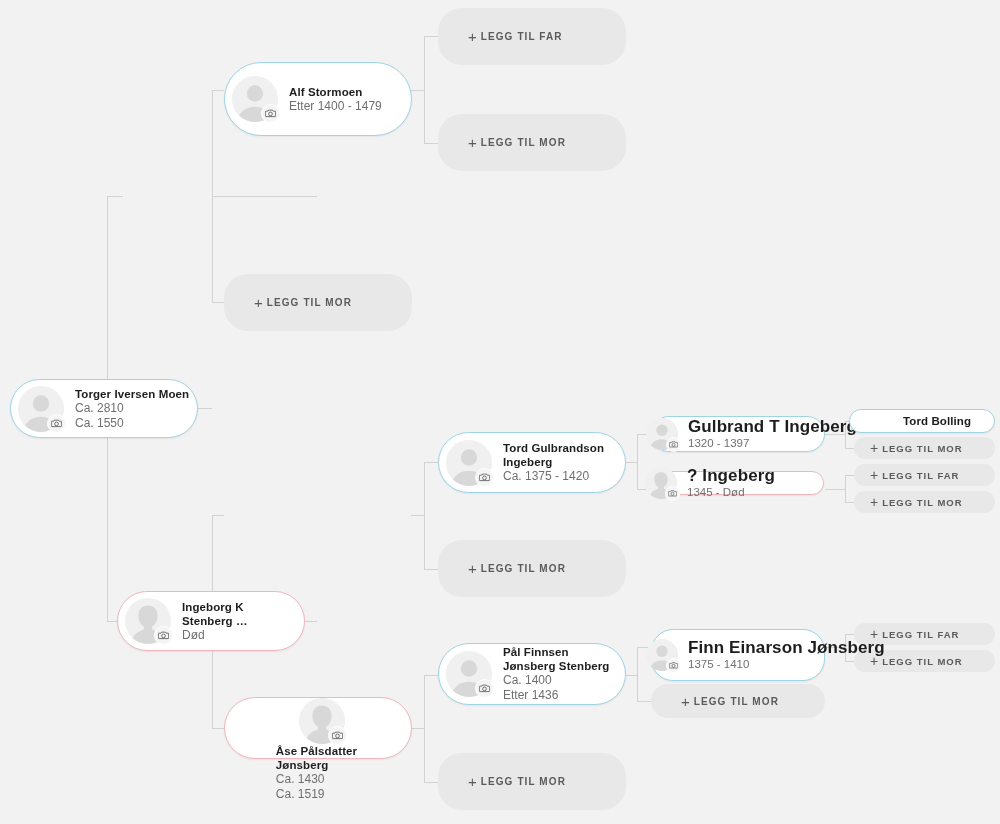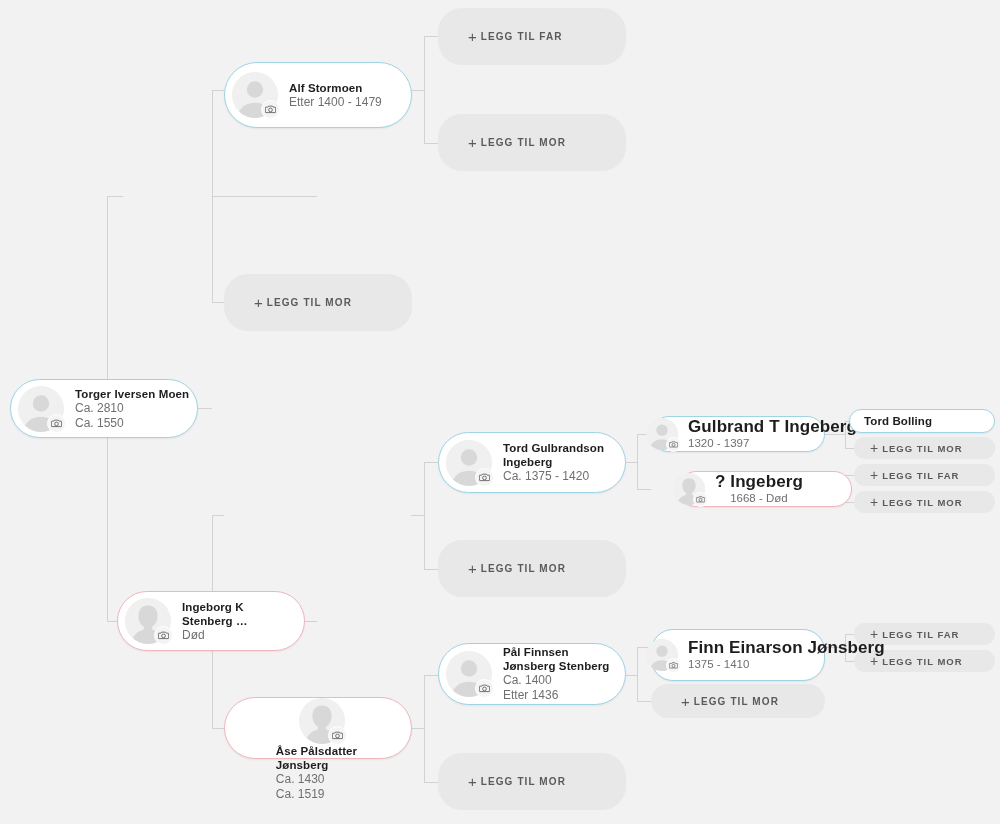--- a/index.html
+++ b/index.html
@@ -108,20 +108,21 @@
   .card.compact .cam-badge svg { width: 9px; height: 9px; }
   .card.compact .info { padding-left: 10px; line-height: 1.18; }
   .card.compact .pname { font-size: 17px; }
   .card.compact .pdate { font-size: 11.5px; }
 
   
   .card.bare {
     border-radius: 18px;
     height: 26px;
     align-items: center;
+    padding-left: 39px;
   }
   .card.bare .info { padding-left: 14px; }
 
   
   .addbtn {
     position: absolute;
     background: #e8e8e8;
     border: none;
     border-radius: 24px;
     display: flex;
@@ -260,21 +261,21 @@
   <div class="addbtn small" style="left:854px; top:623px; width:141px; height:22px;">
     <span class="plus">+</span>
     <span class="alabel">LEGG TIL FAR</span>
   </div>
 
   <div class="addbtn small" style="left:854px; top:650px; width:141px; height:22px;">
     <span class="plus">+</span>
     <span class="alabel">LEGG TIL MOR</span>
   </div>
 
-  <div class="card" style="left:224px; top:62px; width:188px; height:66px;">
+  <div class="card" style="left:224px; top:62px; width:188px; height:74px;">
     <div class="avatar-wrap">
       <span class="avatar">
         <svg viewBox="0 0 46 46">
             <circle cx="23" cy="23" r="23" fill="#f0f0f0"></circle>
             <circle cx="23" cy="17.5" r="8.2" fill="#d8d8d8"></circle>
             <path d="M5 46c1.6-10.4 9-15.3 18-15.3S39.4 35.6 41 46z" fill="#d8d8d8"></path>
           </svg>
       </span>
       <span class="cam-badge">
         <svg viewBox="0 0 16 16">
@@ -421,38 +422,38 @@
             <circle cx="8" cy="8.6" r="2.7" fill="none" stroke="#4a4a4a" stroke-width="1.1"></circle>
           </svg>
       </span>
     </div>
     <div class="info">
       <div class="pname">Gulbrand T Ingeberg …</div>
       <div class="pdate">1320 - 1397</div>
     </div>
   </div>
 
-  <div class="card compact female" style="left:678px; top:471px; width:174px; height:36px;text-align:center;">
+  <div class="card compact female" style="left:650px; top:471px; width:174px; height:24px;">
     <div class="avatar-wrap">
       <span class="avatar">
         <svg viewBox="0 0 46 46">
             <circle cx="23" cy="23" r="23" fill="#f0f0f0"></circle>
             <path d="M23 7.5c6.2 0 9.6 4.3 9.6 10.4 0 5.3-2.6 9.4-5.6 10.6l.4 3.3c6.6 1.6 11.3 6 12.6 14.2H6c1.3-8.2 6-12.6 12.6-14.2l.4-3.3c-3-1.2-5.6-5.3-5.6-10.6C13.4 11.8 16.8 7.5 23 7.5z" fill="#d8d8d8"></path>
           </svg>
       </span>
       <span class="cam-badge">
         <svg viewBox="0 0 16 16">
             <path d="M1.4 4.6h2.7l1-1.5h5.8l1 1.5h2.7c.5 0 .9.4.9.9v6.1c0 .5-.4.9-.9.9H1.4c-.5 0-.9-.4-.9-.9V5.5c0-.5.4-.9.9-.9z" fill="none" stroke="#4a4a4a" stroke-width="1.1"></path>
             <circle cx="8" cy="8.6" r="2.7" fill="none" stroke="#4a4a4a" stroke-width="1.1"></circle>
           </svg>
       </span>
     </div>
     <div class="info">
       <div class="pname">? Ingeberg</div>
-      <div class="pdate">1668 - Død</div>
+      <div class="pdate">1345 - Død</div>
     </div>
   </div>
 
   <div class="card compact" style="left:651px; top:629px; width:174px; height:52px;">
     <div class="avatar-wrap">
       <span class="avatar">
         <svg viewBox="0 0 46 46">
             <circle cx="23" cy="23" r="23" fill="#f0f0f0"></circle>
             <circle cx="23" cy="17.5" r="8.2" fill="#d8d8d8"></circle>
             <path d="M5 46c1.6-10.4 9-15.3 18-15.3S39.4 35.6 41 46z" fill="#d8d8d8"></path>

